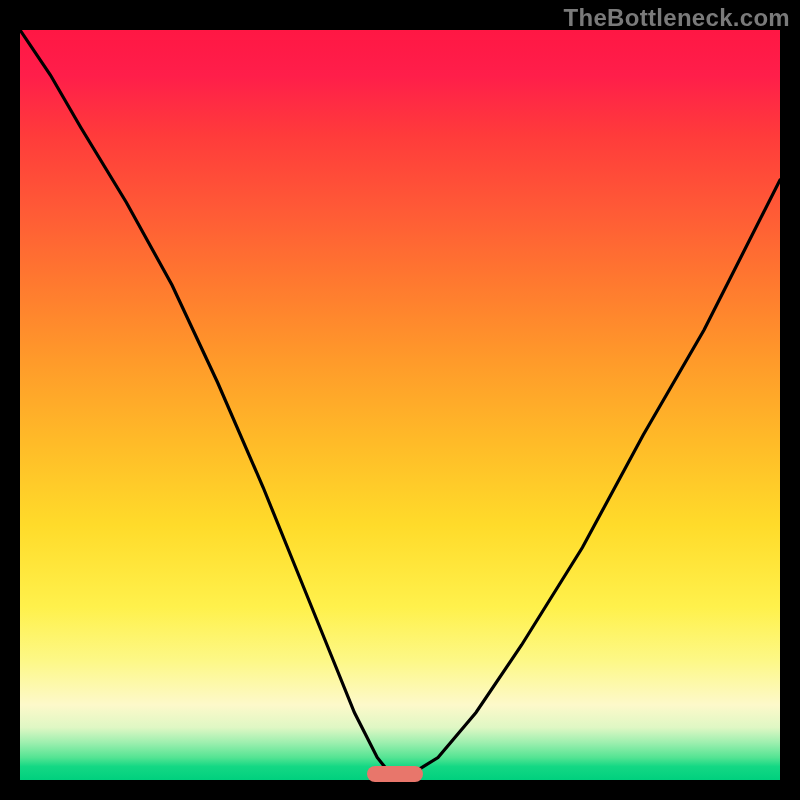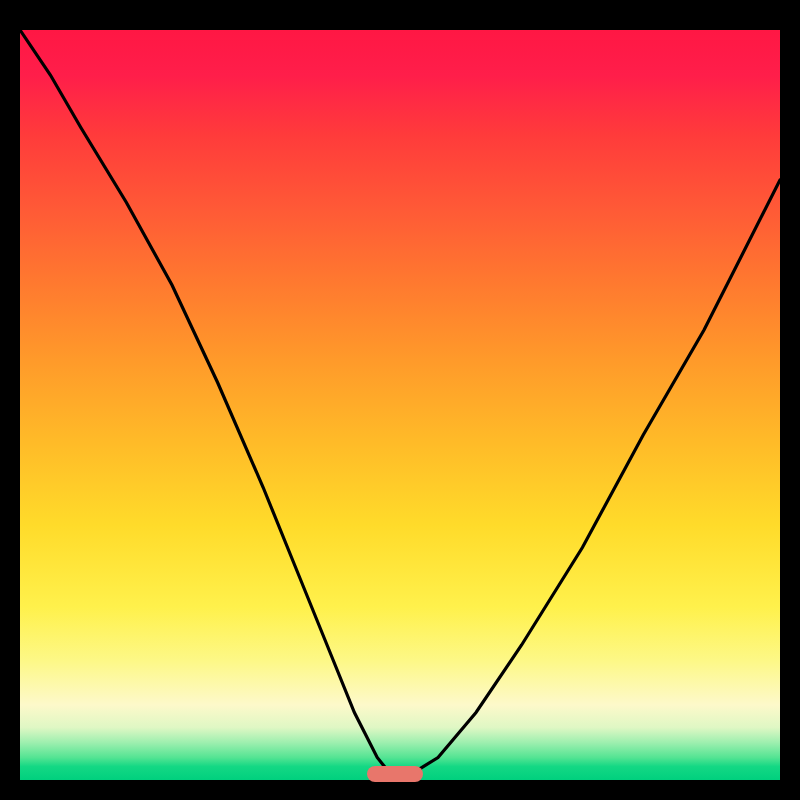--- a/index.html
+++ b/index.html
@@ -69,20 +69,21 @@
     background: #e8766b;
     border-radius: 10px;
     z-index: 4;
   }
 </style>
 </head>
 <body>
 
 <div class="wrapper">
 
+  <div class="watermark">TheBottleneck.com</div>
 
   <div class="plot-frame">
     <div class="gradient"></div>
 
     <svg class="curve" viewBox="0 0 760 750" preserveAspectRatio="none">
       <path id="curve-path" fill="none" stroke="#000000" stroke-width="3.2" stroke-linecap="round" d="M0.0 0.0 L30.4 45.0 L60.8 97.5 L106.4 172.5 L152.0 255.0 L197.6 352.5 L243.2 457.5 L273.6 532.5 L304.0 607.5 L334.4 682.5 L357.2 727.5 L372.4 746.3 L387.6 746.3 L418.0 727.5 L456.0 682.5 L501.6 615.0 L562.4 517.5 L623.2 405.0 L684.0 300.0 L760.0 150.0"></path>
     </svg>
 
     <div class="marker" id="min-marker" style="width: 56px; height: 16px; left: 346.68px; top: 736px; background: rgb(232, 118, 107);"></div>
   </div>

